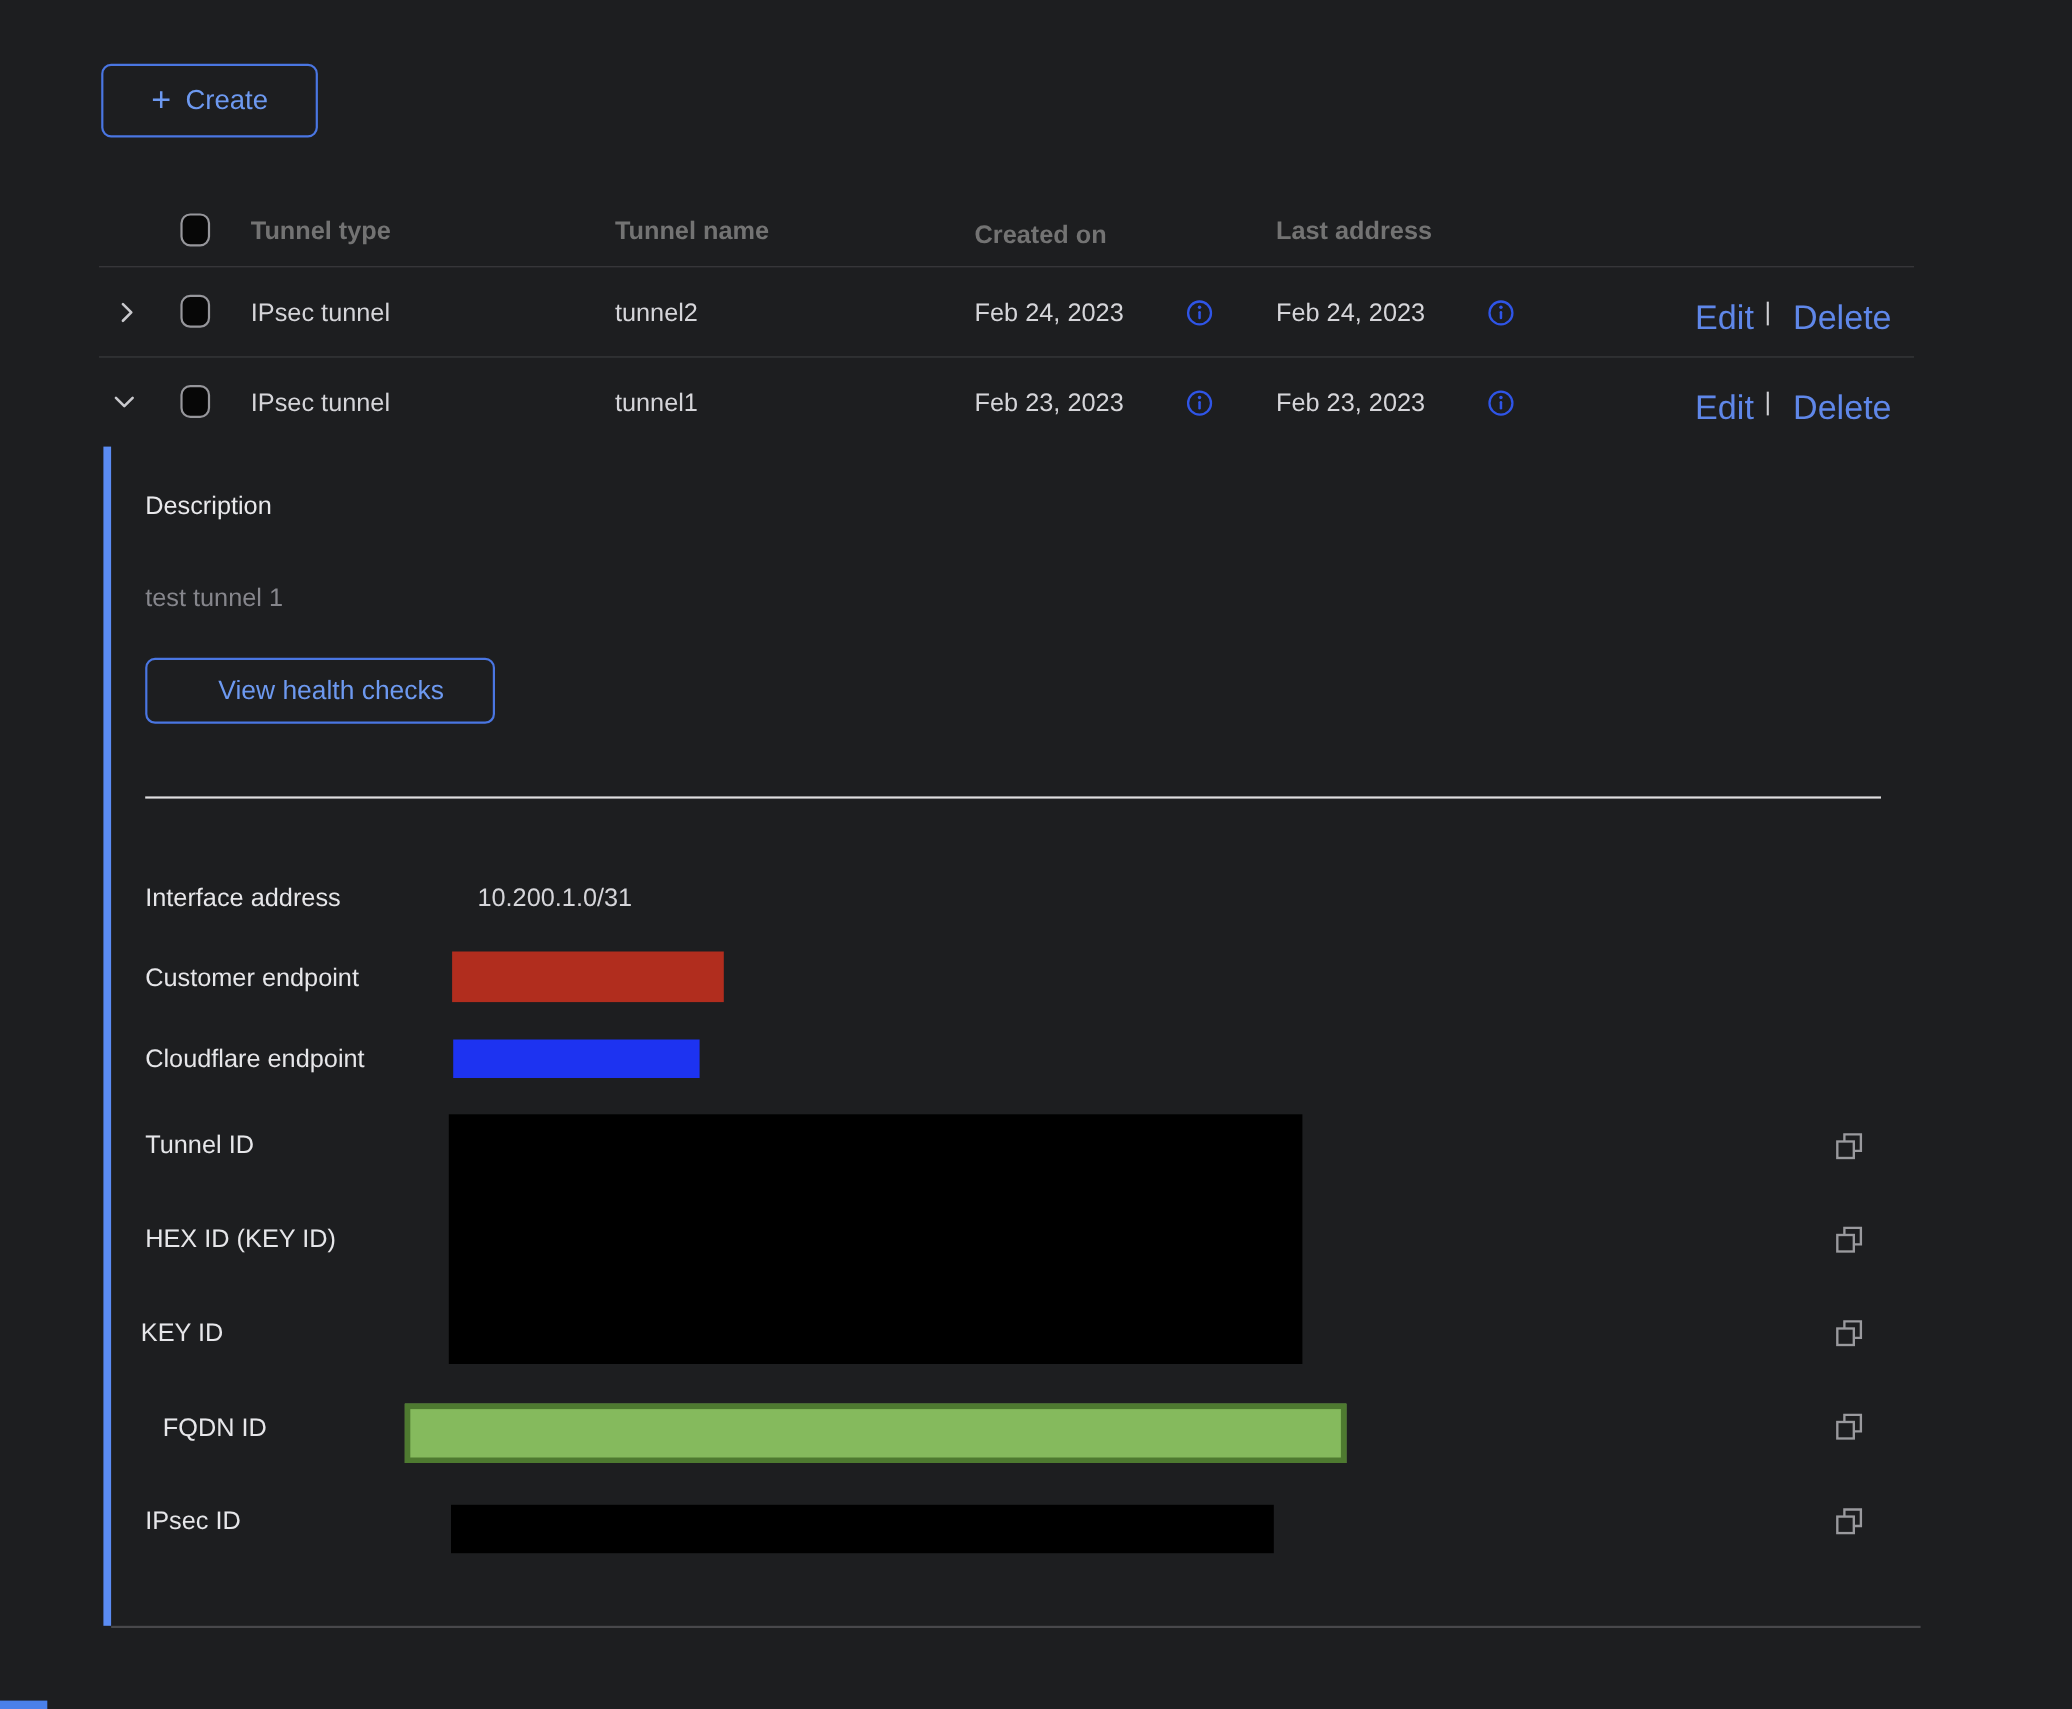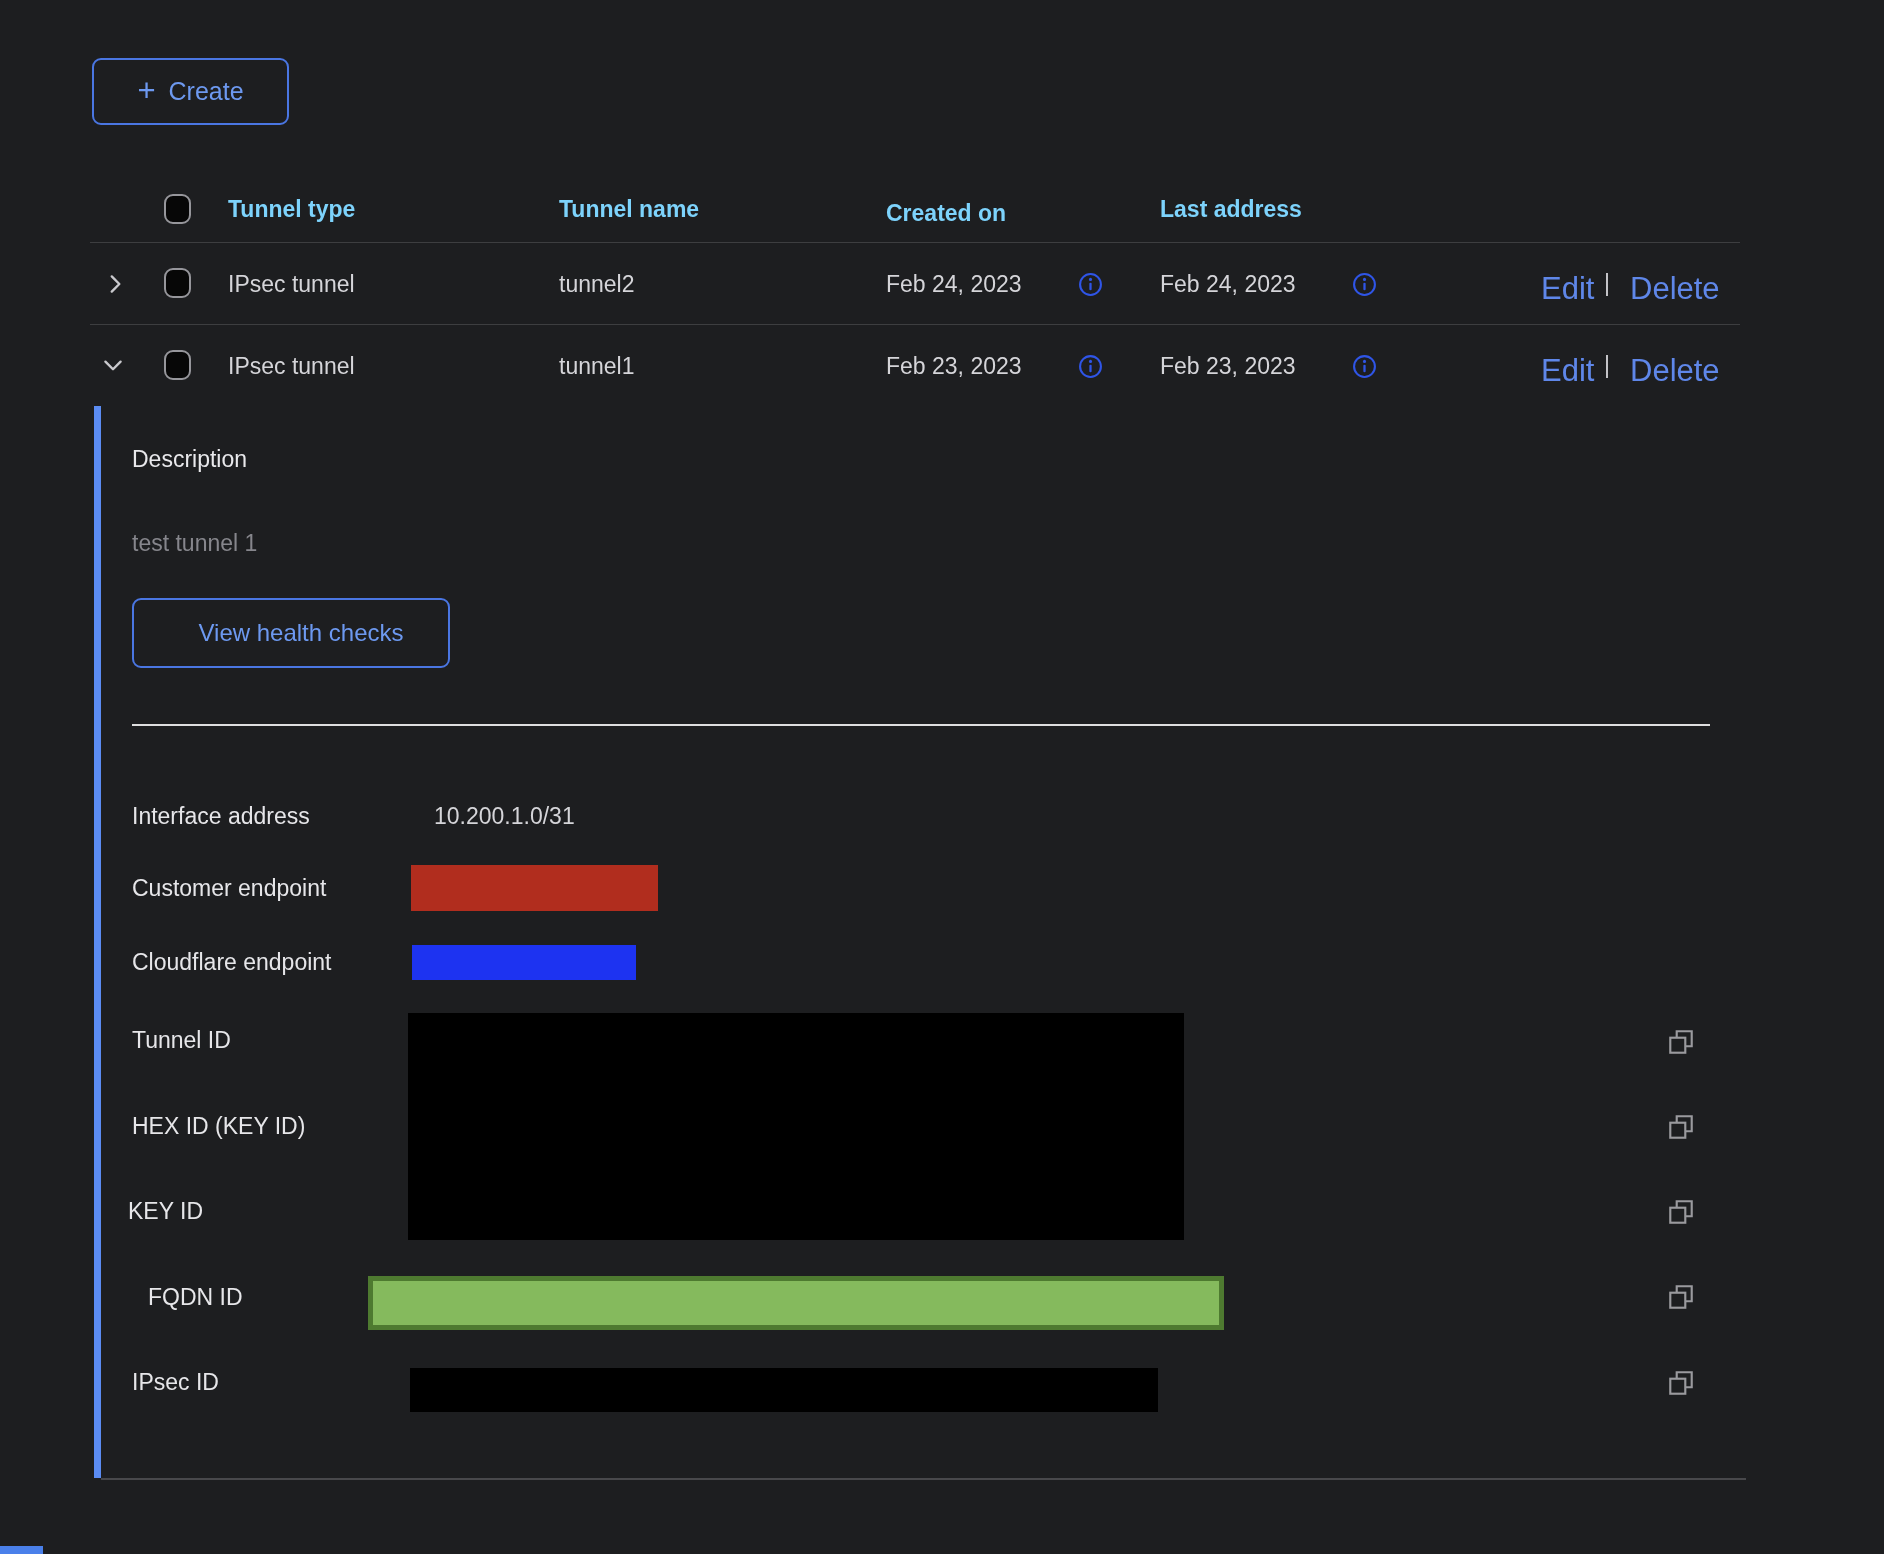--- a/index.html
+++ b/index.html
@@ -22,21 +22,21 @@
     cursor:pointer;
   }
   #create-btn .plus { font-size:31px; font-weight:300; line-height:1; margin-top:-3px; }
 
   
   .hline { height:1px; background:#3d3e40; }
   #hl-header { left:90px; top:242px; width:1650px; }
   #hl-row1   { left:90px; top:324px; width:1650px; }
   #hl-bottom { left:101px; top:1478px; width:1645px; height:2px; background:#48484b; }
 
-  .hdr  { font-size:23px; font-weight:700; color:#7dd3fc; white-space:nowrap; }
+  .hdr  { font-size:23px; font-weight:700; color:#737373; white-space:nowrap; }
   .cell { font-size:23px; color:#d5d5d9; white-space:nowrap; }
   .cbx  { width:27px; height:30px; border:2px solid #96969b; border-radius:9px; background:#070707; cursor:pointer; }
   .link { font-size:31px; color:#5f87e9; text-underline-offset:6px; cursor:pointer; white-space:nowrap; }
   .pipe { font-size:23px; color:#cfcfd3; }
   .chev { cursor:pointer; }
 
   
   #h-cbx      { left:164px; top:194px; }
   #h-type     { left:228px; top:196px; }
   #h-name     { left:559px; top:196px; }
@@ -67,21 +67,21 @@
   #r2-info2    { left:1352px; top:354px; }
   #r2-edit     { left:1541px; top:353px; }
   #r2-pipe     { left:1604px; top:352px; }
   #r2-del      { left:1630px; top:353px; }
 
   
   #exp-bar { left:94px; top:406px; width:7px; height:1072px; background:#5b8cf3; }
   #d-desc-label { left:132px; top:446px; font-size:23px; color:#e9e9ec; }
   #d-desc-val   { left:132px; top:530px; font-size:23px; color:#86868c; }
   #d-health {
-    left:132px; top:598px; width:318px; height:70px;
+    left:132px; top:598px; width:318px; height:60px;
     border:2px solid #4a76e2; border-radius:9px;
     background:transparent; color:#6d99f0; font-size:24px;
     font-family:inherit; cursor:pointer;padding-left:20px;
   }
   #d-divider { left:132px; top:724px; width:1578px; height:2px; background:#dededf; }
 
   .dlabel { font-size:23px; color:#e6e6e9; white-space:nowrap; }
   #f-interface-label  { left:132px; top:803px; }
   #f-interface-value  { left:434px; top:803px; font-size:23px; color:#d5d5d9; }
   #f-customer-label   { left:132px; top:875px; }

